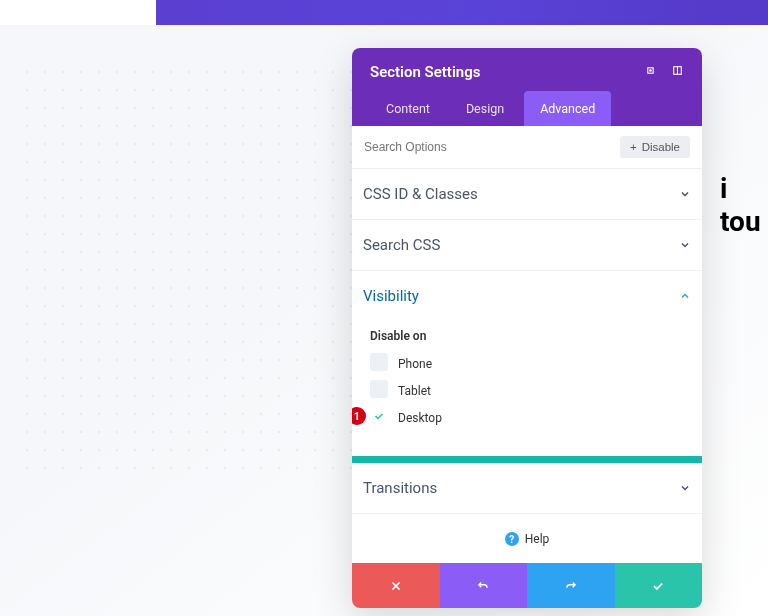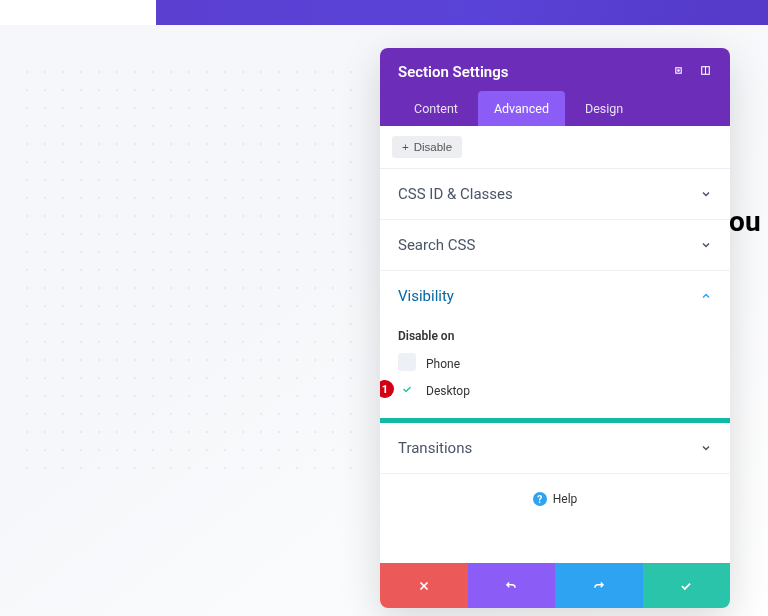--- a/index.html
+++ b/index.html
@@ -35,21 +35,21 @@
     }
     .behind-text {
       position: absolute;
       top: 172px; left: 720px;
       font-size: 28px;
       font-weight: 700;
       color: #000000;
     }
     .modal {
       position: absolute;
-      top: 48px; left: 380px;
+      top: 48px; left: 352px;
       width: 350px;
       height: 560px;
       background: #fff;
       border-radius: 8px;
       box-shadow: 0 12px 40px rgba(0,0,0,0.15);
       overflow: hidden;
       display: flex;
       flex-direction: column;
     }
     .modal-header {
@@ -113,37 +113,37 @@
     }
     .panel-body {
       flex: 1;
       overflow-y: auto;
       background: #fff;
     }
     .section-row {
       display: flex;
       align-items: center;
       justify-content: space-between;
-      padding: 16px 18px;
+      padding: 16px 11px;
       border-bottom: 1px solid #f0f1f3;
       cursor: pointer;
     }
     .section-row.collapsed .section-title {
       color: #4a5568;
       font-size: 15px;
       font-weight: 400;
     }
     .section-row.expanded .section-title {
       color: #0369a1;
       font-size: 15px;
       font-weight: 400;
     }
     .section-body {
-      padding: 4px 18px 11px 18px;
-      border-bottom: 5px solid #14b8a6;
+      padding: 4px 18px 22px 18px;
+      border-bottom: 7px solid #14b8a6;
     }
     .field-label {
       font-size: 12px;
       font-weight: 600;
       color: #333;
       margin: 4px 0 10px 0;
     }
     .check-row {
       display: flex;
       align-items: flex-end;
@@ -244,26 +244,27 @@
         <span>
           <svg viewBox="0 0 24 24" fill="none" stroke="#fff" stroke-width="2">
               <rect x="5" y="5" width="14" height="14"></rect>
               <line x1="12" y1="5" x2="12" y2="19"></line>
             </svg>
         </span>
       </div>
     </div>
     <div class="tabs">
       <div class="tab">Content</div>
+      <div class="tab">Design</div>
       <div class="tab active">Advanced</div>
-      <div class="tab">Design</div>
     </div>
   </div>
 
   <div class="search-row">
+    <input class="search-input" placeholder="Search Options" style="">
     <button class="filter-btn">
       <span>+</span>
       <span>Disable</span>
     </button>
   </div>
 
   <div class="panel-body">
 
     <div class="section-row collapsed">
       <span class="section-title">CSS ID &amp; Classes</span>
@@ -288,20 +289,26 @@
     <div class="section-body">
       <div class="field-label">Disable on</div>
 
       <div class="check-row">
         <div class="check-box">
           
         </div>
         <span class="check-label">Phone</span>
       </div>
 
+      <div class="check-row">
+        <div class="check-box">
+          
+        </div>
+        <span class="check-label">Tablet</span>
+      </div>
 
       <div class="check-row">
         <div class="annotate-badge">1</div>
         <div class="check-box checked">
           <svg viewBox="0 0 24 24" width="12" height="12" fill="none" stroke="#29c4a9" stroke-width="3">
               <polyline points="5 12 10 17 19 8"></polyline>
             </svg>
         </div>
         <span class="check-label">Desktop</span>
       </div>

